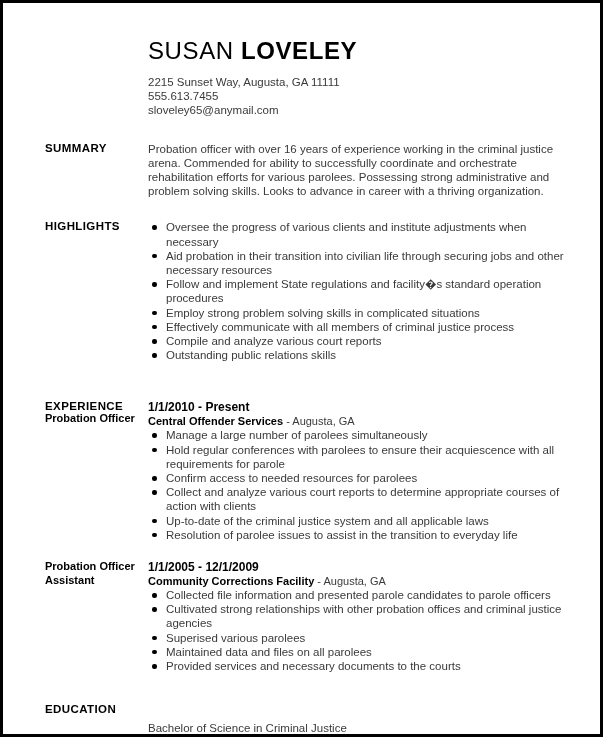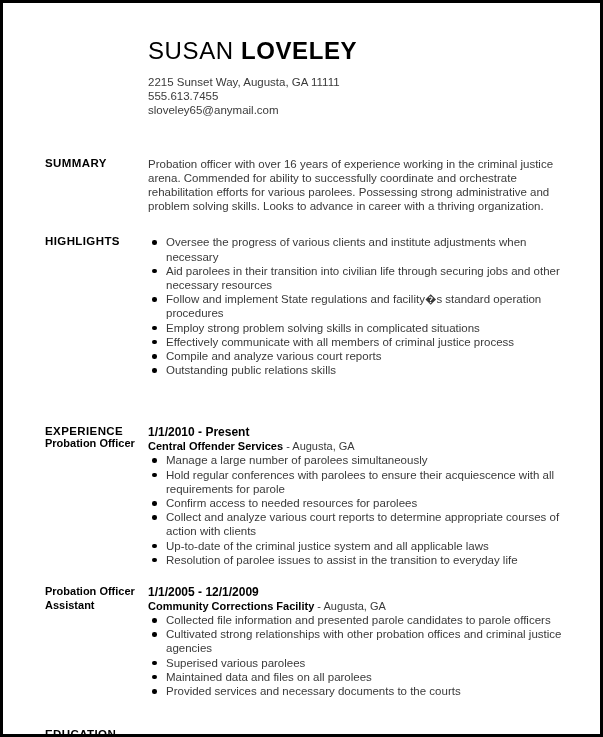--- a/index.html
+++ b/index.html
@@ -116,23 +116,23 @@
     position: absolute;
     left: 4px;
     top: 5px;
     width: 4.5px;
     height: 4.5px;
     background: #000000;
     border-radius: 50%;
   }
 
   
-  .sec-summary { margin-top: 39px; }
+  .sec-summary { margin-top: 24px; }
   .sec-highlights { margin-top: 22px; }
-  .sec-experience { margin-top: 48px; justify-content: center; }
+  .sec-experience { margin-top: 38px; justify-content: center; }
   .sec-education { margin-top: 30px; }
 
   .job-block { margin-top: 0; }
 
   .highlights-list { margin-top: 18px; }
   .job-bullets { margin-top: 10px; }
   .edu-body { margin-top: 18px; }
 
   .job-dates {
     font-size: 12px;
@@ -181,21 +181,21 @@
       </div>
     </div>
 
     <div class="section sec-highlights">
       <div class="col-label">
         <div class="section-title">HIGHLIGHTS</div>
       </div>
       <div class="col-body">
         <ul class="bullets highlights-list" id="highlights-list">
             <li>Oversee the progress of various clients and institute adjustments when necessary</li>
-            <li>Aid parolees in their transition into civilian life through securing jobs and other necessary resources</li>
+            <li>Aid probation in their transition into civilian life through securing jobs and other necessary resources</li>
             <li>Follow and implement State regulations and facility�s standard operation procedures</li>
             <li>Employ strong problem solving skills in complicated situations</li>
             <li>Effectively communicate with all members of criminal justice process</li>
             <li>Compile and analyze various court reports</li>
             <li>Outstanding public relations skills</li>
           </ul>
       </div>
     </div>
 
     <div class="section sec-experience">

